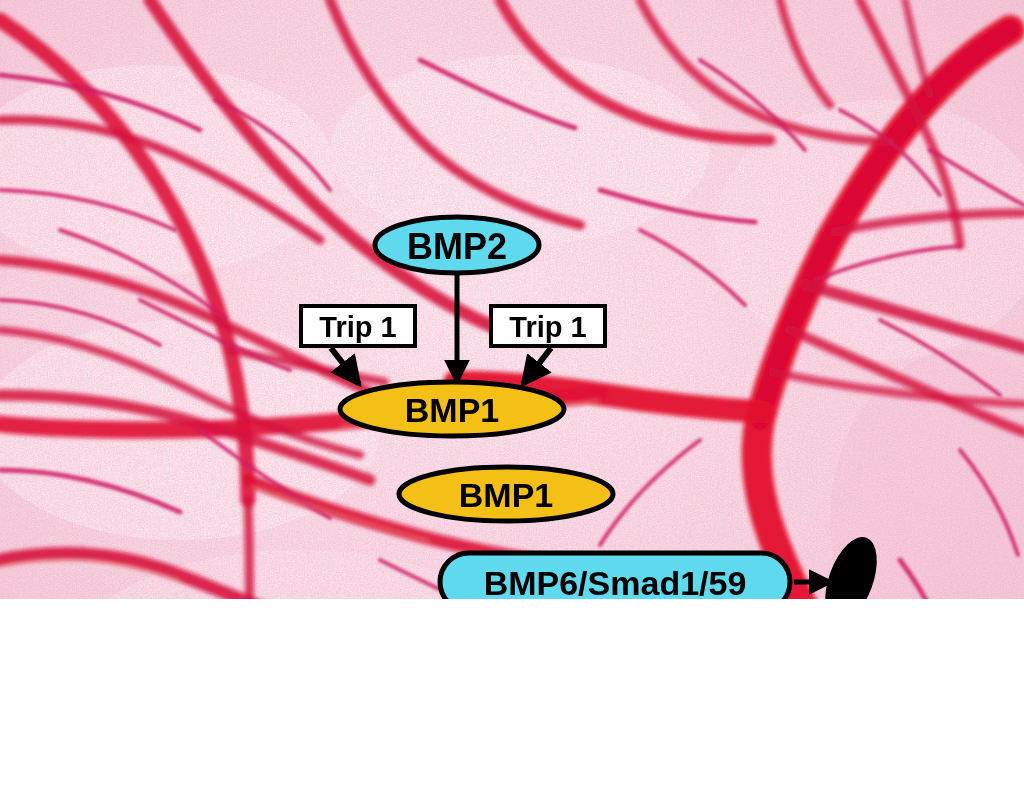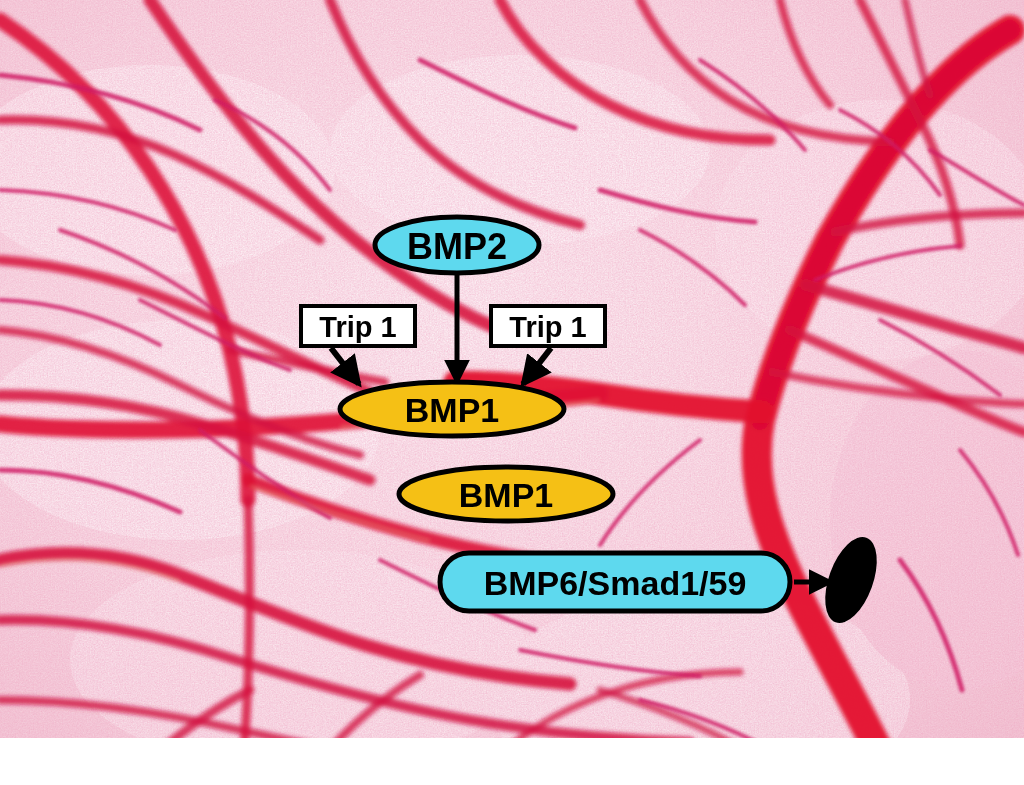--- a/index.html
+++ b/index.html
@@ -6,21 +6,21 @@
     margin: 0;
     padding: 0;
     background: #ffffff;
   }
   body {
     font-family: "Liberation Sans", sans-serif;
   }
   #figure {
     position: relative;
     width: 1024px;
-    height: 738px;
+    height: 599px;
     overflow: hidden;
     background: #c2410c;
   }
   #bg-micrograph {
     position: absolute;
     inset: 0;
     width: 1024px;
     height: 785px;
     display: block;
   }

